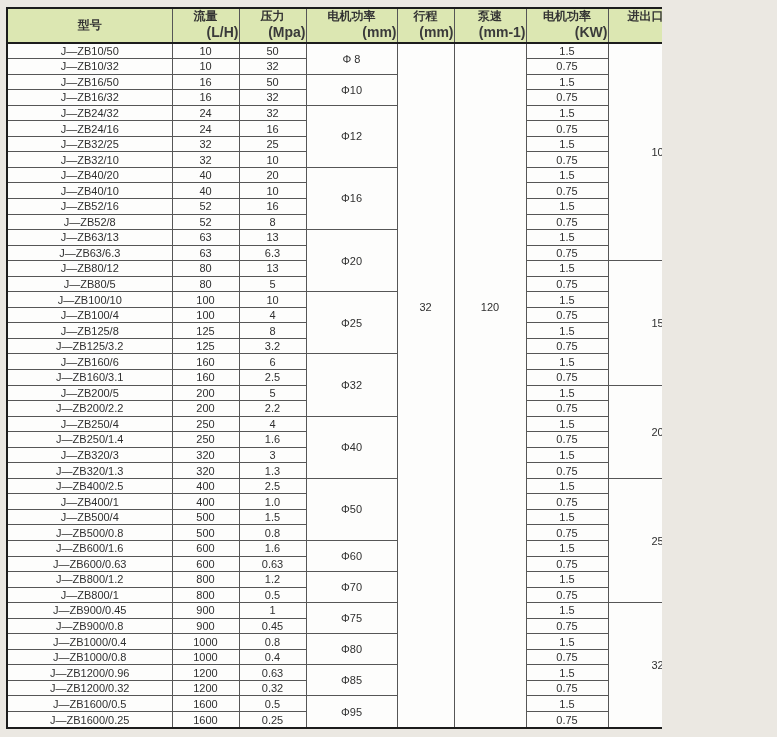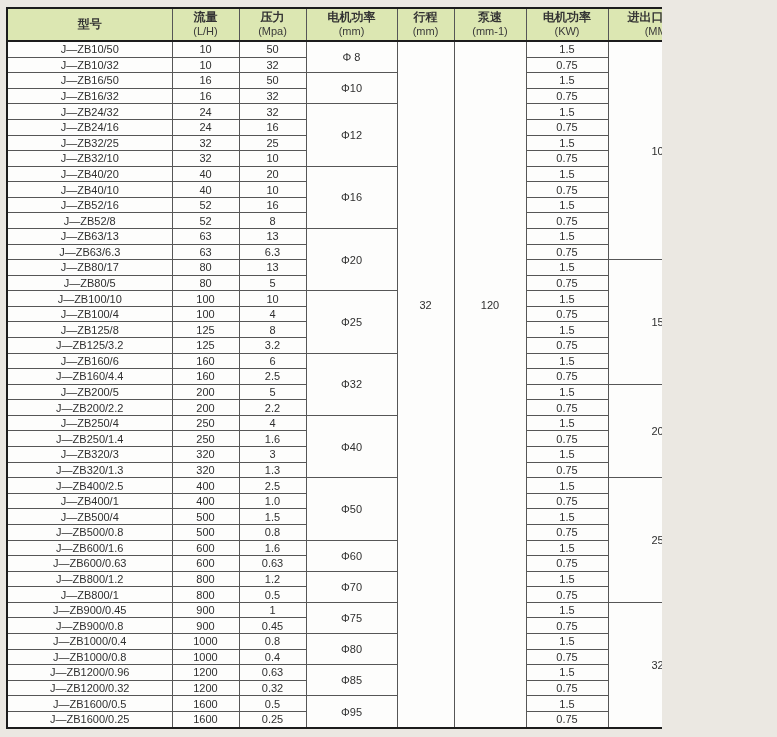--- a/index.html
+++ b/index.html
@@ -45,23 +45,24 @@
     border-bottom: 2px solid var(--outer-border, #1c1c1c);
     font-size: 12px;
     font-weight: bold;
     color: #333;
     padding: 0;
     line-height: 1.25;
     text-align: center;
     vertical-align: middle;
   }
   thead th .sub {
-    font-weight: normal;
-    font-size: 11px;
+    font-weight: bold;
+    font-size: 14px;
     color: #3a3a3a;
+    text-align: right;
   }
 
   tbody td {
     border: 1px solid var(--grid, #565656);
     font-size: 11px;
     line-height: 14px;
     color: var(--text, #2f2f2f);
     text-align: center;
     vertical-align: middle;
     padding: 0;
@@ -221,21 +222,21 @@
           <td rowspan="4">Φ20</td>
           <td>1.5</td>
         </tr>
         <tr>
           <td>J—ZB63/6.3</td>
           <td>63</td>
           <td>6.3</td>
           <td>0.75</td>
         </tr>
         <tr>
-          <td>J—ZB80/17</td>
+          <td>J—ZB80/12</td>
           <td>80</td>
           <td>13</td>
           <td>1.5</td>
           <td rowspan="8">15</td>
         </tr>
         <tr>
           <td>J—ZB80/5</td>
           <td>80</td>
           <td>5</td>
           <td>0.75</td>
@@ -266,21 +267,21 @@
           <td>0.75</td>
         </tr>
         <tr class="group-start">
           <td>J—ZB160/6</td>
           <td>160</td>
           <td>6</td>
           <td rowspan="4">Φ32</td>
           <td>1.5</td>
         </tr>
         <tr>
-          <td>J—ZB160/4.4</td>
+          <td>J—ZB160/3.1</td>
           <td>160</td>
           <td>2.5</td>
           <td>0.75</td>
         </tr>
         <tr>
           <td>J—ZB200/5</td>
           <td>200</td>
           <td>5</td>
           <td>1.5</td>
           <td rowspan="6">20</td>

